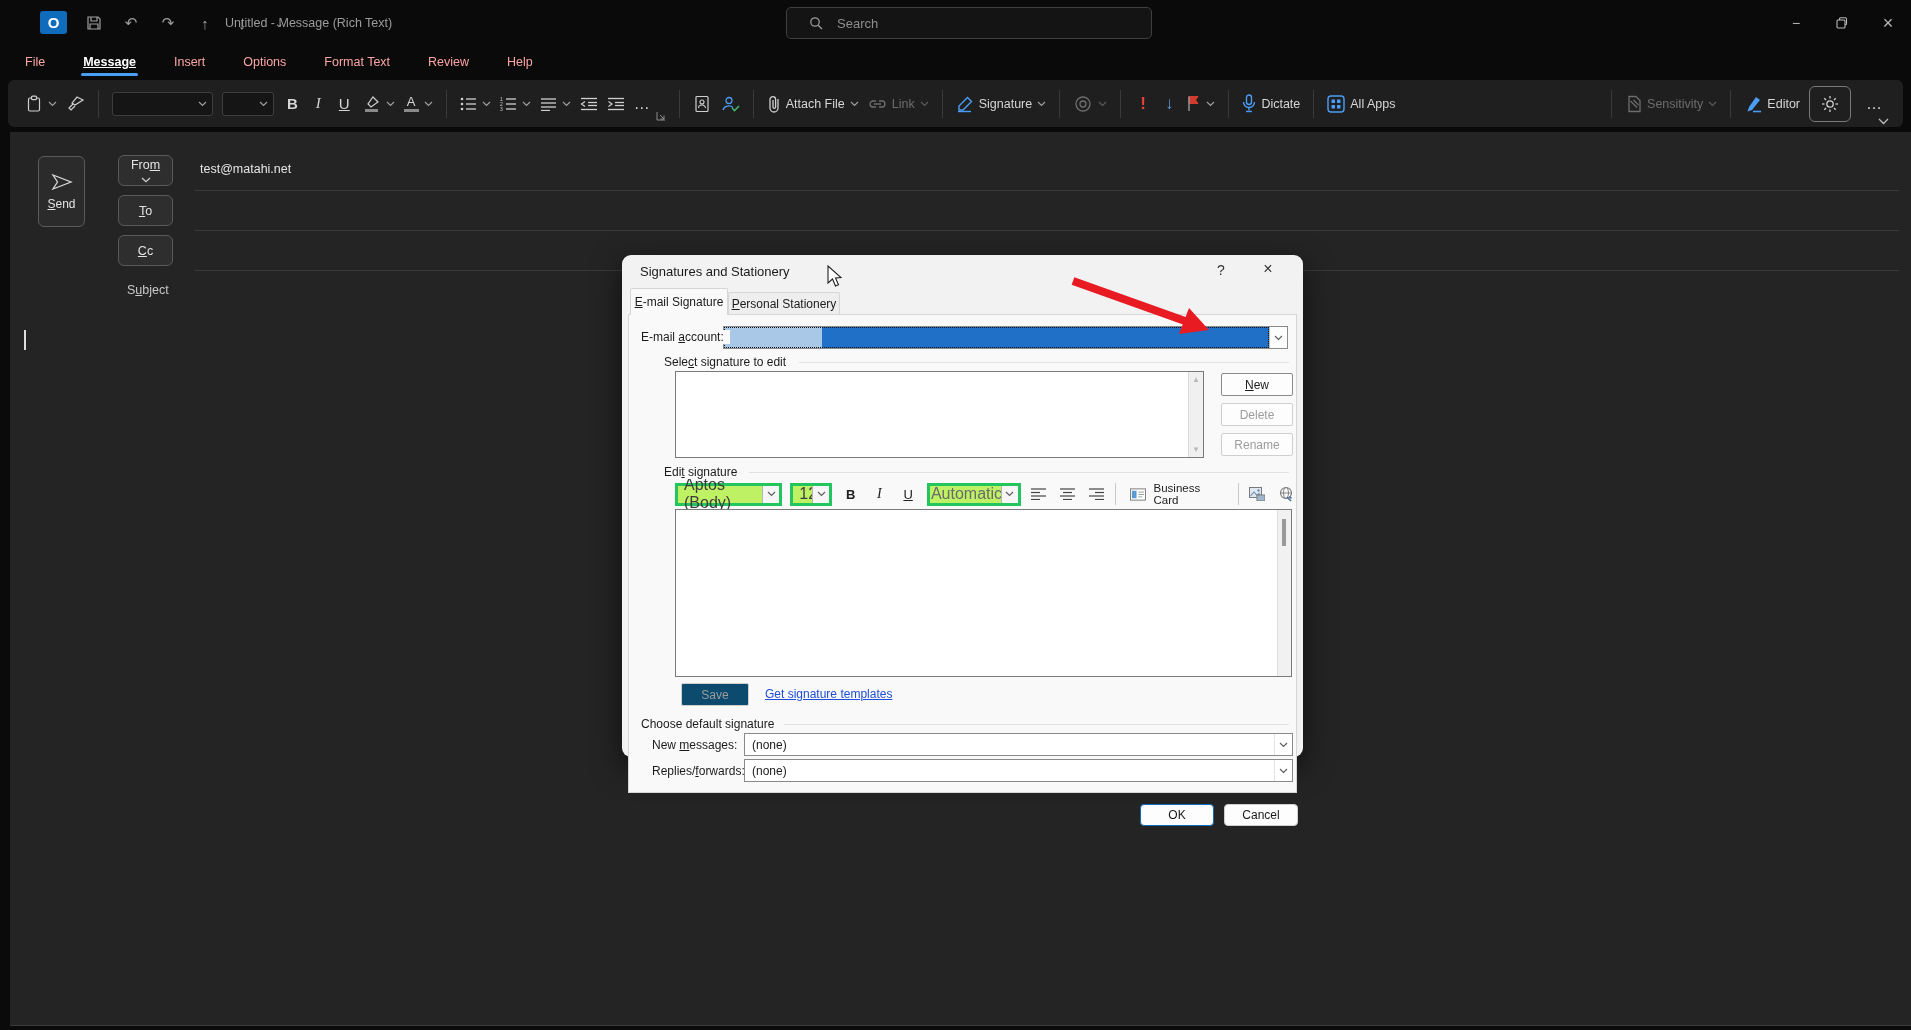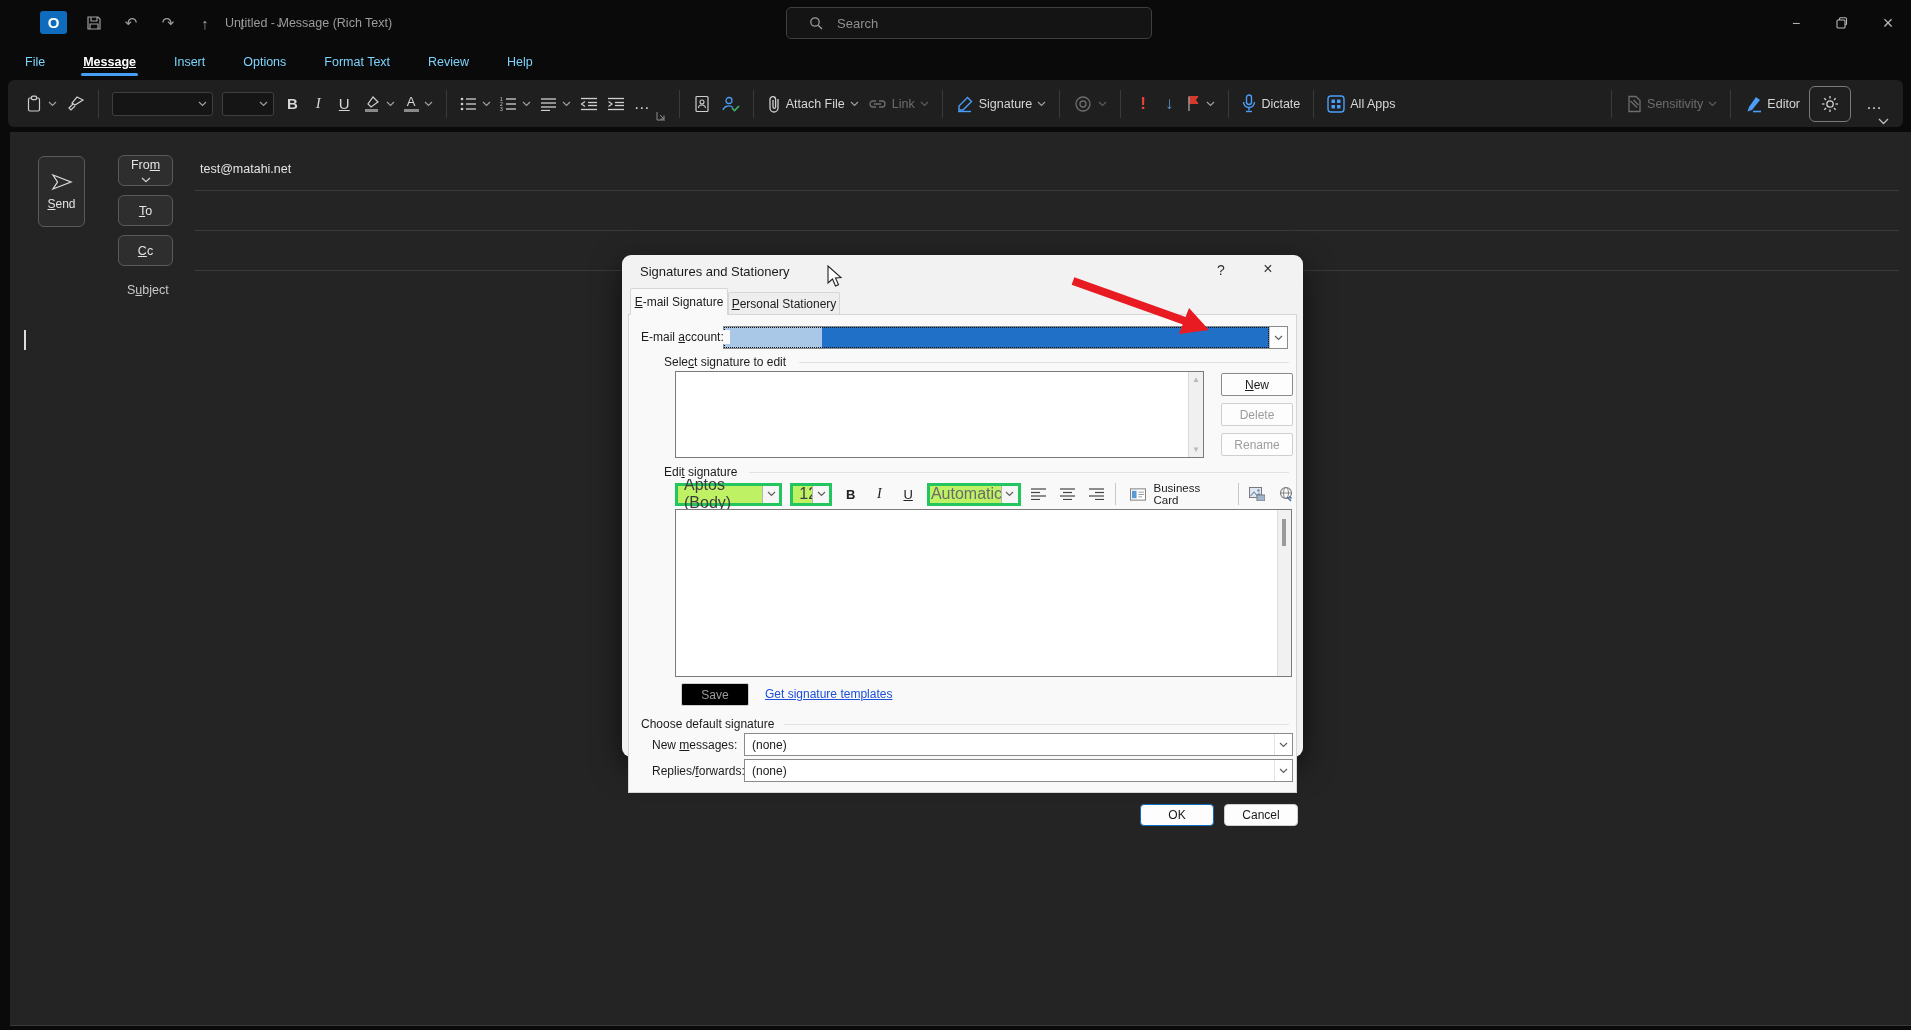--- a/index.html
+++ b/index.html
@@ -16,21 +16,21 @@
     color:#9c9c9c; font-size:12.5px; }
   .searchbox { position:absolute; left:786px; top:7px; width:366px; height:32px; background:#141414;
     border:1px solid #3f3f3f; border-radius:5px; display:flex; align-items:center; padding-left:22px; gap:14px; }
   .searchbox span { color:#8f8f8f; font-size:13px; }
   .winctl { position:absolute; top:0; right:0; height:46px; display:flex; }
   .winctl .wbtn { width:46px; height:46px; display:flex; align-items:center; justify-content:center; color:#b8b8b8; font-size:14px; }
 
   
   .menubar { position:absolute; top:46px; left:0; width:1911px; height:32px; background:#0a0a0a;
     display:flex; align-items:center; padding-left:23px; gap:34px; }
-  .menu-item { color:#7dd3fc; font-size:12.5px; position:relative; padding:4px 2px; }
+  .menu-item { color:#fca5a5; font-size:12.5px; position:relative; padding:4px 2px; }
   .menu-item.active { color:#ffffff; font-weight:bold;text-decoration:underline; }
   .menu-item.active::after { content:""; position:absolute; left:0; right:0; bottom:-3px; height:3px;
     border-radius:2px; background:#479ef5; }
 
   
   .ribbon { position:absolute; top:80px; left:8px; width:1895px; height:47px; background:#1f1f1f;
     border-radius:6px; display:flex; align-items:center; padding:0 14px 0 18px; gap:9px; color:#d6d6d6; }
   .rbtn { display:flex; align-items:center; gap:5px; color:#d6d6d6; font-size:12.5px; white-space:nowrap; }
   .rbtn.dis { color:#6d6d6d; }
   .rdiv { width:1px; height:28px; background:#3a3a3a; margin:0 4px; flex:none; }
@@ -95,21 +95,21 @@
   .lcombo .cv { position:absolute; right:0; top:0; width:17px; height:100%; border-left:1px solid #b5b5b5;
     display:flex; align-items:center; justify-content:center; background:#f6f6f6; }
   .fmt { width:22px; height:22px; display:flex; align-items:center; justify-content:center; color:#222; }
   .vdiv { width:1px; height:22px; background:#c9c9c9; }
   .bc-btn { height:23px; display:flex; align-items:center; gap:8px; padding:0 6px; color:#222; font-size:11.5px; }
   .sig-area { position:absolute; left:52px; top:253px; width:617px; height:168px; background:#fff;
     border:1px solid #7a7a7a; }
   .sig-scroll { position:absolute; right:0; top:0; width:14px; height:100%; background:#f1f1f1;
     border-left:1px solid #ddd; }
   .sig-thumb { position:absolute; right:5px; top:9px; width:4px; height:27px; background:#9a9a9a; }
-  .save-btn { position:absolute; left:52px; top:427px; width:68px; height:23px; background:#000000;
+  .save-btn { position:absolute; left:52px; top:427px; width:68px; height:23px; background:#0c4a6e;
     border:1px solid #cfcfcf; border-radius:2px; display:flex; align-items:center; justify-content:center; color:#9c9c9c; }
   .tmpl-link { position:absolute; left:136px; top:431px; color:#1d4ed8; text-decoration:underline; font-size:12px; }
   .dd-label { position:absolute; font-size:12px; }
   .dd { position:absolute; left:115px; width:549px; height:23px; background:#fff; border:1px solid #8a8a8a;
     display:flex; align-items:center; padding-left:7px; font-size:12px; position:absolute; }
   .dd .cv { position:absolute; right:0; top:0; width:18px; height:100%; display:flex; align-items:center;
     justify-content:center; border-left:1px solid #e3e3e3; }
   .dlg-footer-btn { position:absolute; top:549px; height:22px; background:#fdfdfd; border:1px solid #cfcfcf;
     border-radius:4px; display:flex; align-items:center; justify-content:center; font-size:12px; color:#1a1a1a; }
   .ok { left:518px; width:74px; border:1.5px solid #0f6cbd; }

